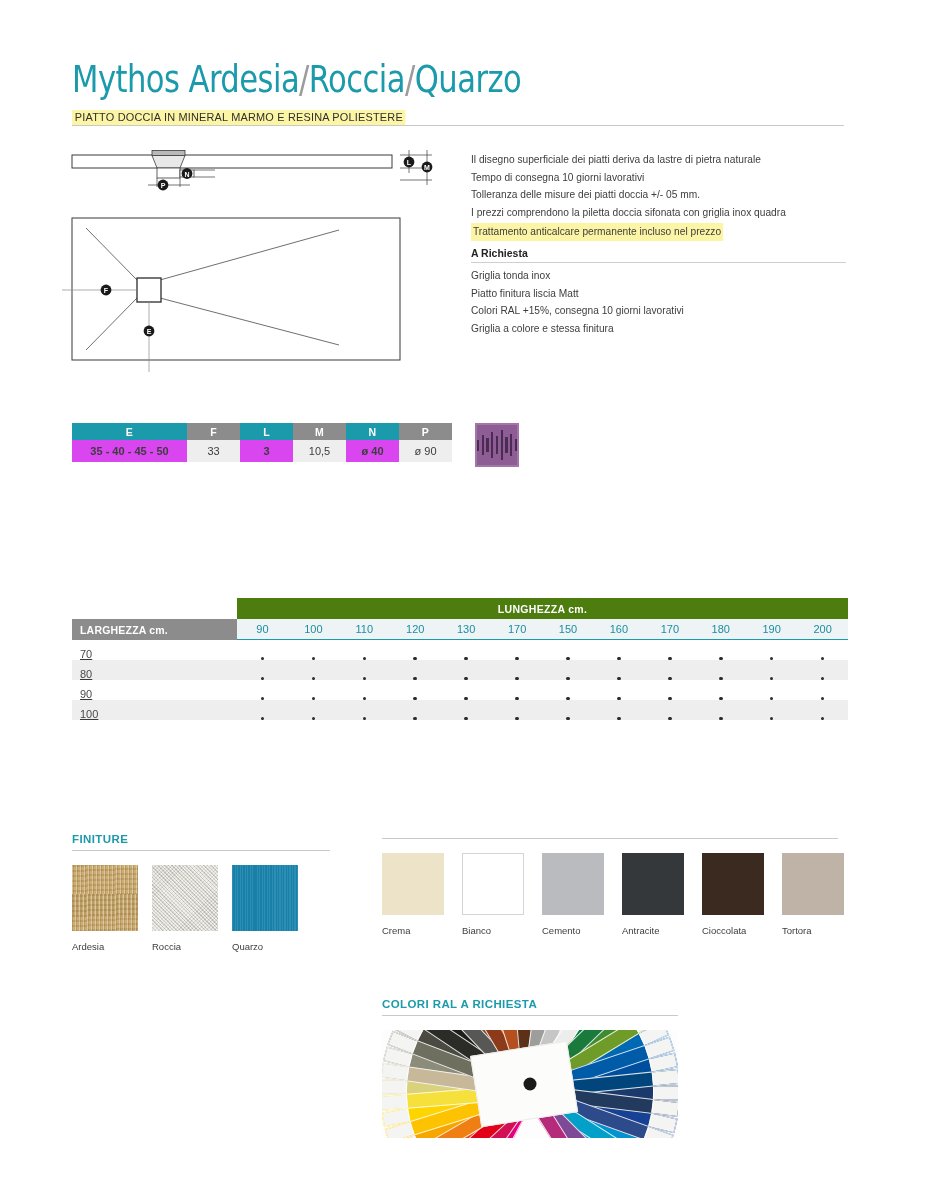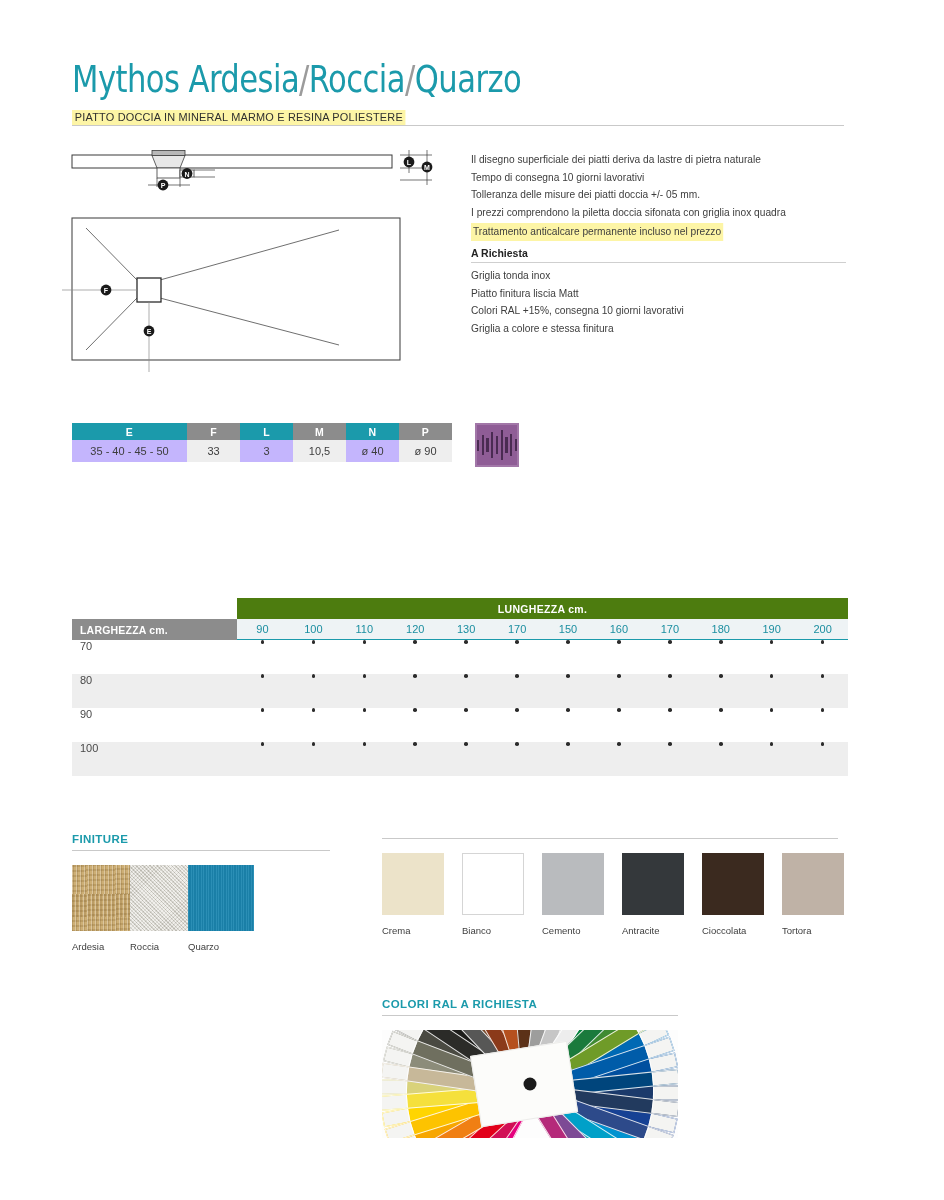--- a/index.html
+++ b/index.html
@@ -117,21 +117,21 @@
   }
   .dimtable td {
     font-size: 11px;
     height: 20px;
     text-align: center;
     color: #3d3d3d;
     font-family: "Liberation Sans Narrow", "Liberation Sans", sans-serif;
   }
   .hd-teal { background: #1b9aab; }
   .hd-gray { background: #8c8c8c; }
-  .cell-white { background: #c4b5fd; }
+  .cell-white { background: #d946ef; font-weight: bold; }
   .cell-gray { background: #eeeeee; }
 
   .texture-icon {
     position: absolute;
     left: 475px;
     top: 423px;
     width: 44px;
     height: 44px;
     background: #8f5d96;
     border: 2px solid #a277a8;
@@ -189,21 +189,21 @@
     border-bottom: 1px solid #1b9aab;
   }
   .mx-nums span {
     flex: 1;
     text-align: center;
     font-size: 11px;
     color: #1b8ea0;
     line-height: 20px;
     font-family: "Liberation Sans Narrow", "Liberation Sans", sans-serif;
   }
-  .mx-row { display: flex; height: 34px; align-items: flex-start; }
+  .mx-row { display: flex; height: 20px; align-items: flex-end; text-decoration: underline; }
   .mx-row.alt { background: #eeeeee; }
   .mx-rowlabel {
     width: 165px;
     font-size: 11px;
     color: #4a4a4a;
     padding-left: 8px;
     box-sizing: border-box;
     font-family: "Liberation Sans Narrow", "Liberation Sans", sans-serif;
   }
   .mx-cells { flex: 1; display: flex; }
@@ -229,21 +229,21 @@
     letter-spacing: 0.4px;
     font-family: "Liberation Sans Narrow", "Liberation Sans", sans-serif;
   }
   .sec-rule { height: 1px; background: #c9c9c9; margin-top: 5px; }
 
   .finiture { position: absolute; left: 72px; top: 833px; width: 258px; }
   .serie { position: absolute; left: 382px; top: 833px; width: 456px; }
   .ral { position: absolute; left: 382px; top: 998px; width: 296px; }
 
   .swatch-row { display: flex; margin-top: 14px; }
-  .swatch { width: 58px; }
+  .swatch { width: 58px; margin-right: 22px; }
   .swatch .chip {
     width: 66px;
     height: 66px;
   }
   .swatch .cap {
     font-size: 9.5px;
     color: #3d3d3d;
     margin-top: 10px;
     font-family: "Liberation Sans Narrow", "Liberation Sans", sans-serif;
   }

